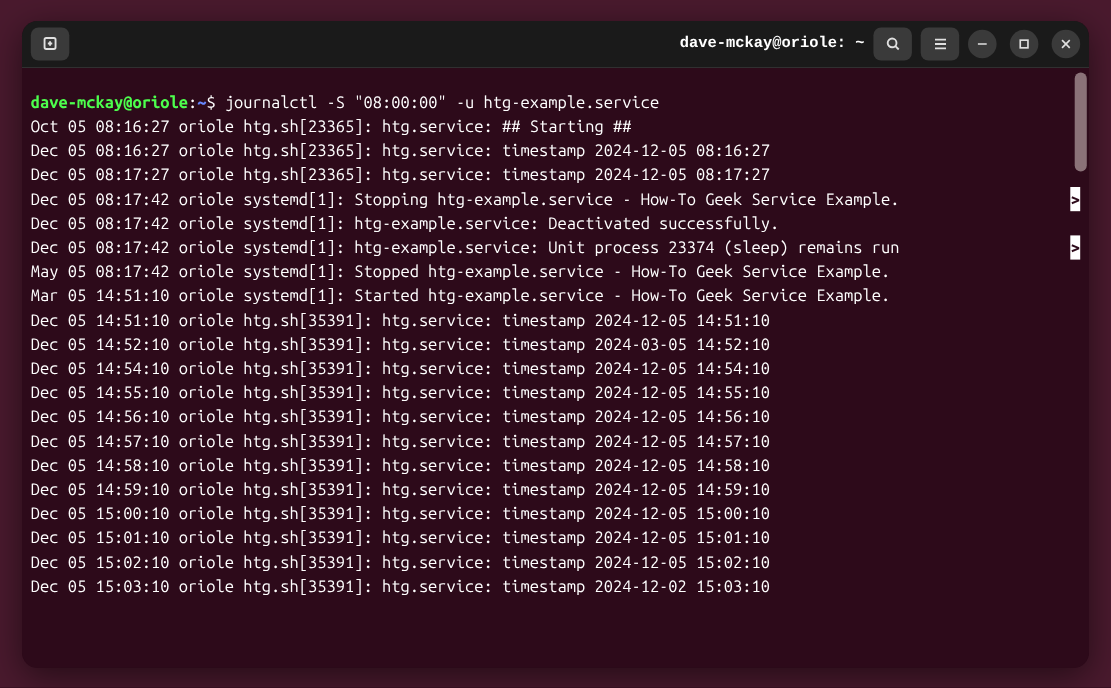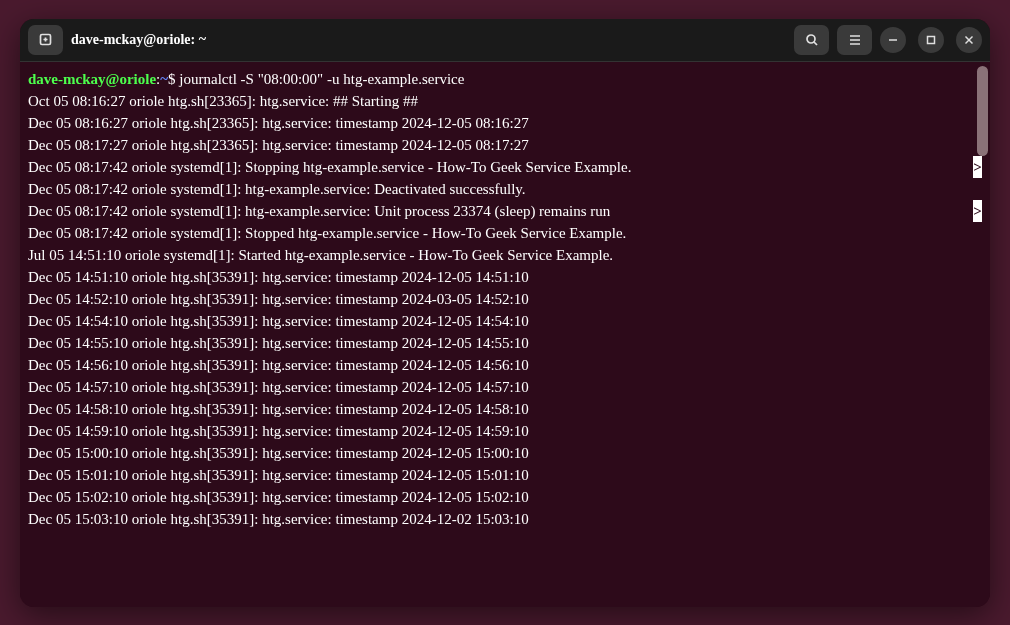--- a/index.html
+++ b/index.html
@@ -46,23 +46,23 @@
       justify-content: center;
       color: #e0e0e0;
       cursor: pointer;
     }
     .titlebar-button svg {
       width: 16px;
       height: 16px;
     }
     .titlebar-title {
       flex: 1;
-      text-align: left;
-      color: #ffffff;
-      font-family: Liberation Serif, serif;
+      text-align: right;
+      color: #ffffff;
+      font-family: Liberation Mono, monospace;
       font-size: 14px;
       font-weight: bold;
     }
     .window-controls {
       display: flex;
       gap: 12px;
       align-items: center;
     }
     .window-control {
       width: 26px;
@@ -74,28 +74,27 @@
       justify-content: center;
       color: #e0e0e0;
       cursor: pointer;
     }
     .window-control svg {
       width: 10px;
       height: 10px;
     }
     .terminal-content {
       flex: 1;
-      padding: 6px 8px;
+      padding: 20px 8px;
       background: #2d0a1a;
       color: #ffffff;
       font-size: 15px;
       line-height: 22px;
       overflow: hidden;
       position: relative;
-      font-family: Liberation Serif, serif;
     }
     .prompt-line {
       white-space: pre;
     }
     .prompt-user {
       color: #4dff4d;
       font-weight: bold;
     }
     .prompt-colon {
       color: #ffffff;
@@ -182,22 +181,22 @@
   <div class="terminal-content">
     <div class="scrollbar"></div>
     <div class="prompt-line"><span class="prompt-user">dave-mckay@oriole</span><span class="prompt-colon">:</span><span class="prompt-path">~</span><span class="prompt-dollar">$</span><span class="command"> journalctl -S "08:00:00" -u htg-example.service</span></div>
     <div id="log-output">
         <div class="log-line">Oct 05 08:16:27 oriole htg.sh[23365]: htg.service: ## Starting ##</div>
         <div class="log-line">Dec 05 08:16:27 oriole htg.sh[23365]: htg.service: timestamp 2024-12-05 08:16:27</div>
         <div class="log-line">Dec 05 08:17:27 oriole htg.sh[23365]: htg.service: timestamp 2024-12-05 08:17:27</div>
         <div class="log-line">Dec 05 08:17:42 oriole systemd[1]: Stopping htg-example.service - How-To Geek Service Example.<span class="trunc-marker">&gt;</span></div>
         <div class="log-line">Dec 05 08:17:42 oriole systemd[1]: htg-example.service: Deactivated successfully.</div>
         <div class="log-line">Dec 05 08:17:42 oriole systemd[1]: htg-example.service: Unit process 23374 (sleep) remains run<span class="trunc-marker">&gt;</span></div>
-        <div class="log-line">Dec 05 08:17:42 oriole systemd[1]: Stopped htg-example.service - How-To Geek Service Example.</div>
-        <div class="log-line">Jul 05 14:51:10 oriole systemd[1]: Started htg-example.service - How-To Geek Service Example.</div>
+        <div class="log-line">May 05 08:17:42 oriole systemd[1]: Stopped htg-example.service - How-To Geek Service Example.</div>
+        <div class="log-line">Mar 05 14:51:10 oriole systemd[1]: Started htg-example.service - How-To Geek Service Example.</div>
         <div class="log-line">Dec 05 14:51:10 oriole htg.sh[35391]: htg.service: timestamp 2024-12-05 14:51:10</div>
         <div class="log-line">Dec 05 14:52:10 oriole htg.sh[35391]: htg.service: timestamp 2024-03-05 14:52:10</div>
         <div class="log-line">Dec 05 14:54:10 oriole htg.sh[35391]: htg.service: timestamp 2024-12-05 14:54:10</div>
         <div class="log-line">Dec 05 14:55:10 oriole htg.sh[35391]: htg.service: timestamp 2024-12-05 14:55:10</div>
         <div class="log-line">Dec 05 14:56:10 oriole htg.sh[35391]: htg.service: timestamp 2024-12-05 14:56:10</div>
         <div class="log-line">Dec 05 14:57:10 oriole htg.sh[35391]: htg.service: timestamp 2024-12-05 14:57:10</div>
         <div class="log-line">Dec 05 14:58:10 oriole htg.sh[35391]: htg.service: timestamp 2024-12-05 14:58:10</div>
         <div class="log-line">Dec 05 14:59:10 oriole htg.sh[35391]: htg.service: timestamp 2024-12-05 14:59:10</div>
         <div class="log-line">Dec 05 15:00:10 oriole htg.sh[35391]: htg.service: timestamp 2024-12-05 15:00:10</div>
         <div class="log-line">Dec 05 15:01:10 oriole htg.sh[35391]: htg.service: timestamp 2024-12-05 15:01:10</div>

